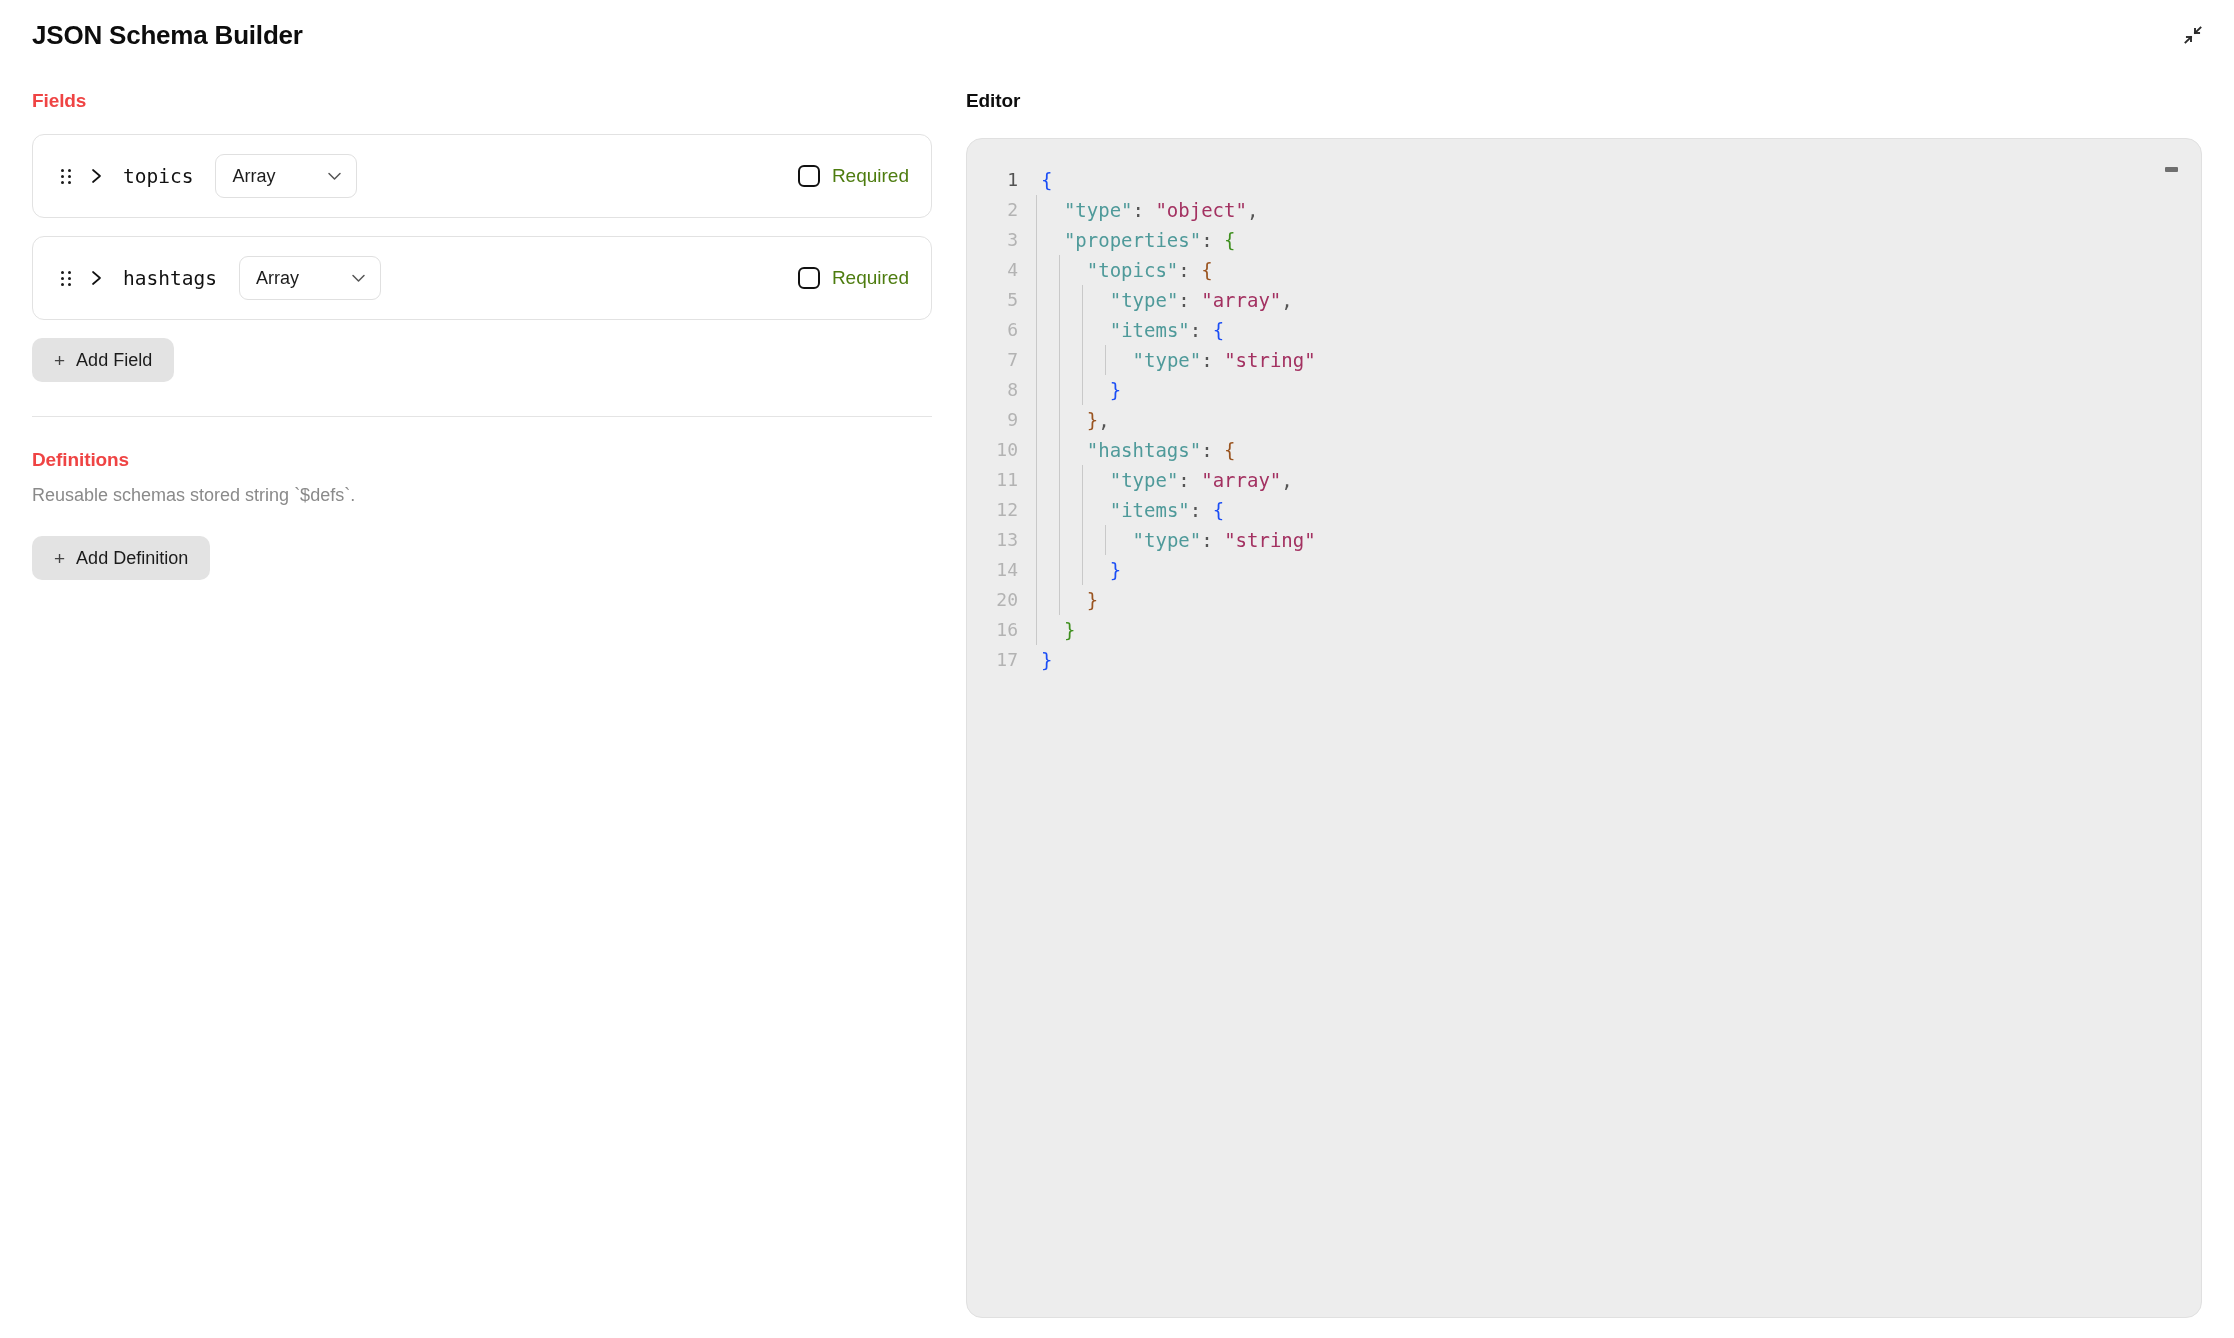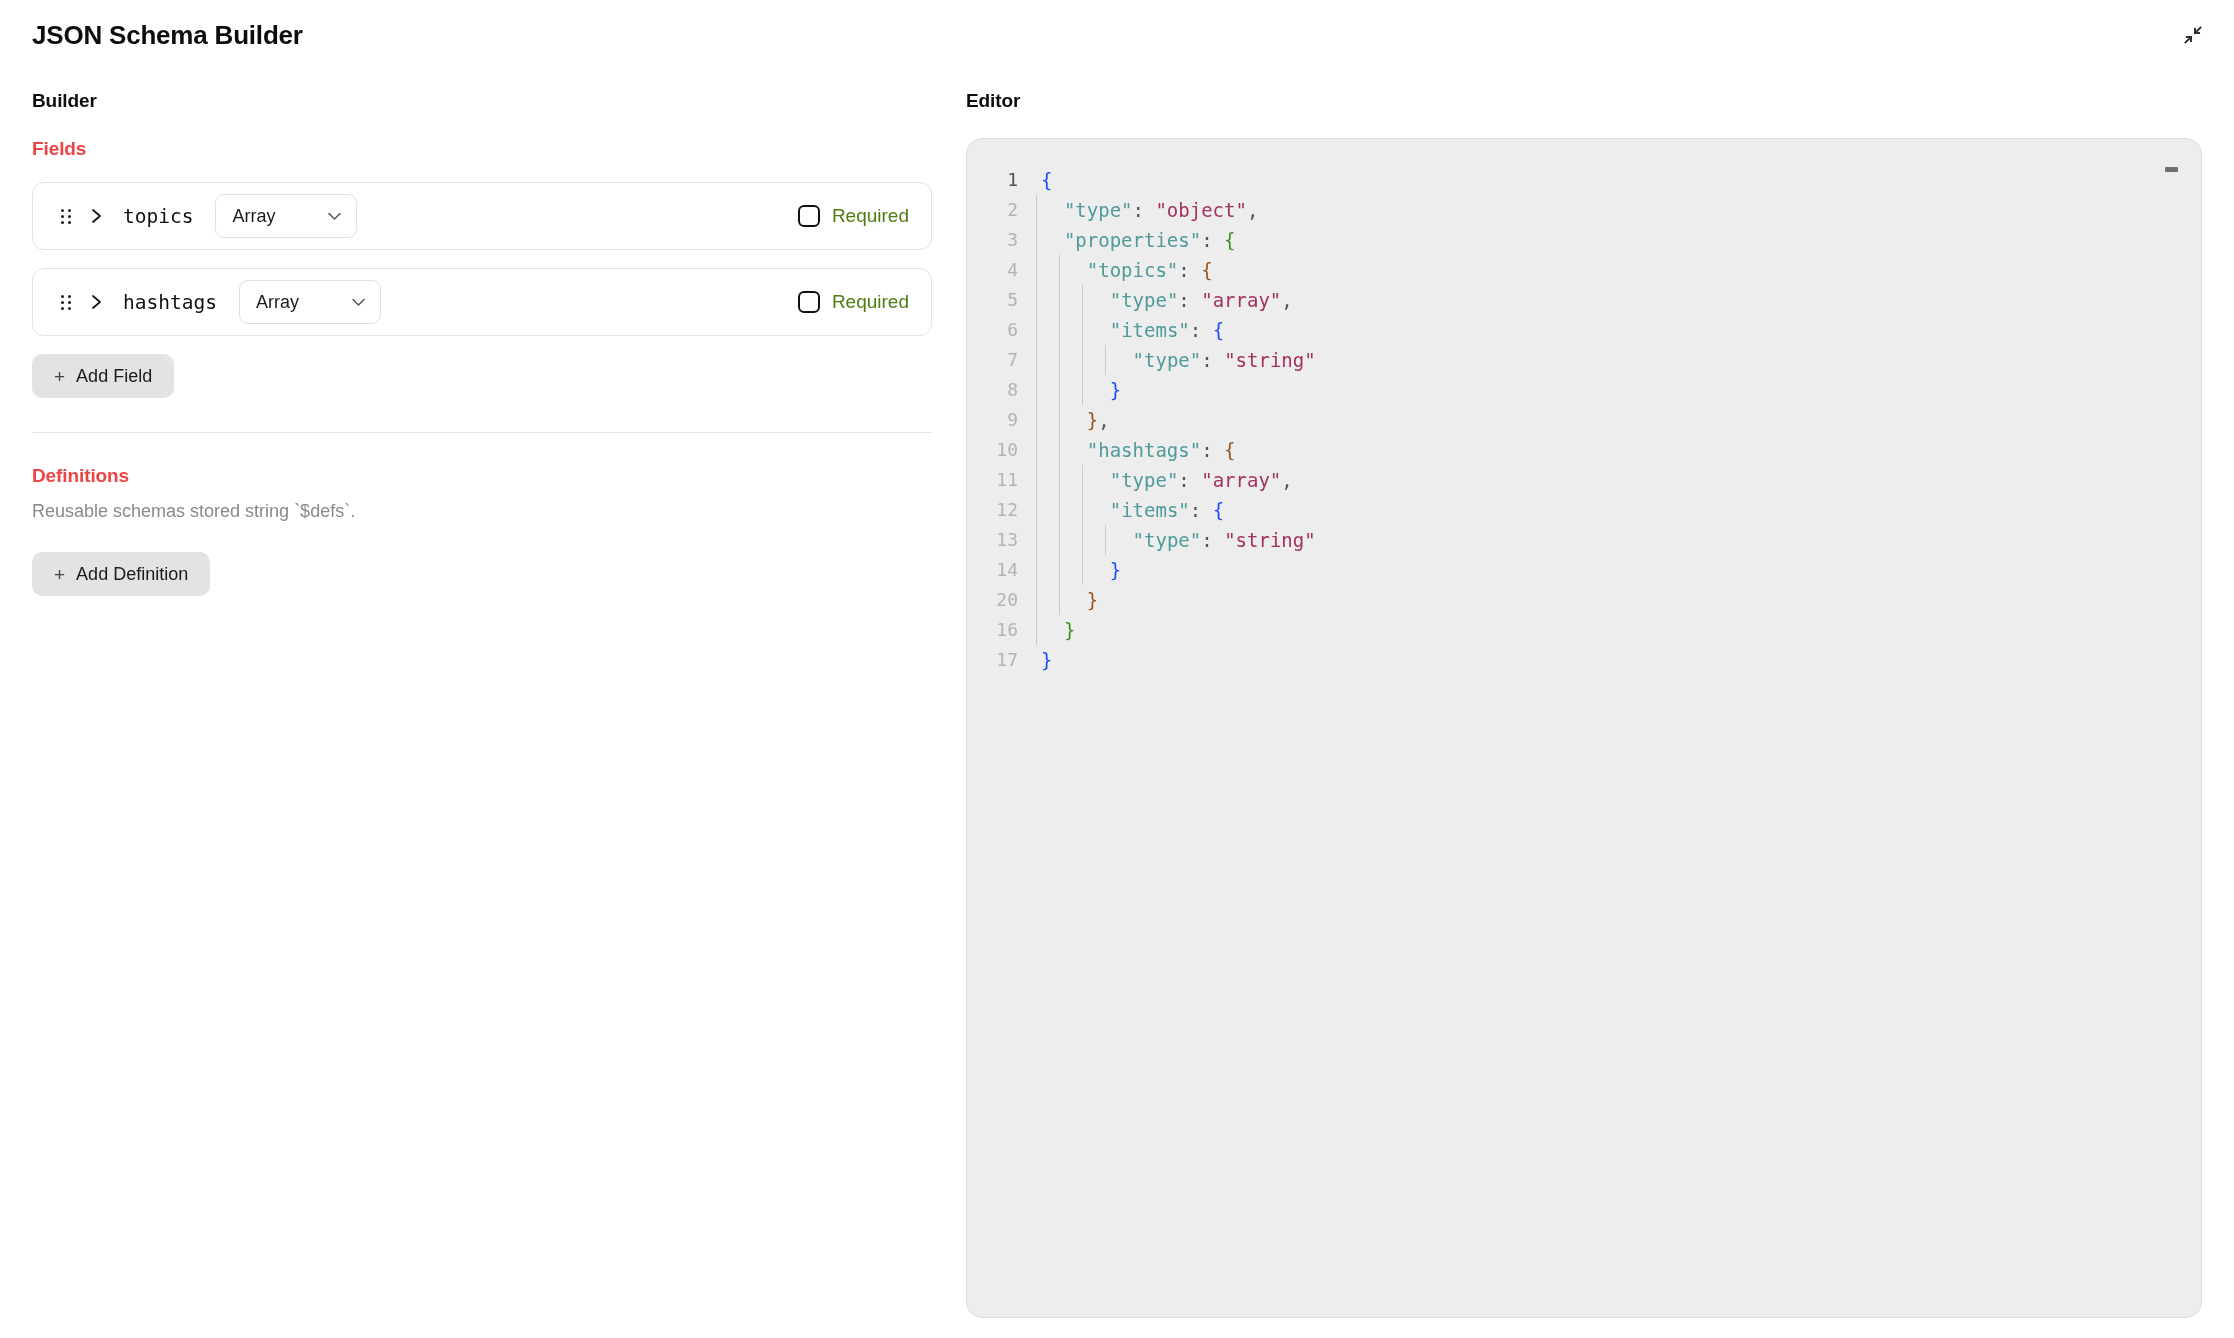--- a/index.html
+++ b/index.html
@@ -70,21 +70,21 @@
     color: #ef4444;
     margin-bottom: 22px;
     letter-spacing: -0.1px;
   }
 
   
   .field-card {
     border: 1px solid #e2e2e2;
     border-radius: 12px;
     background: #ffffff;
-    height: 68px;
+    height: 84px;
     margin-bottom: 18px;
     display: flex;
     align-items: center;
     padding: 0 22px 0 20px;
     margin-top: 16px;
   }
   .field-left {
     display: flex;
     align-items: center;
     gap: 0;
@@ -310,21 +310,20 @@
       <path d="M8 12 L8 16.1"></path>
       <path d="M8 12 L3.9 12"></path>
       <path d="M12 8 L16.1 8"></path>
     </svg>
   </button>
 </div>
 
 <div class="columns">
 
   <div class="col-builder">
-    <div class="col-heading">Builder</div>
     <div class="section-label">Fields</div>
 
     <div id="fields-list">
         <div class="field-card">
     <div class="field-left">
       <span class="drag-handle">
         <span class="dots-grid">
           <i></i>
                 <i></i>
                 <i></i>

